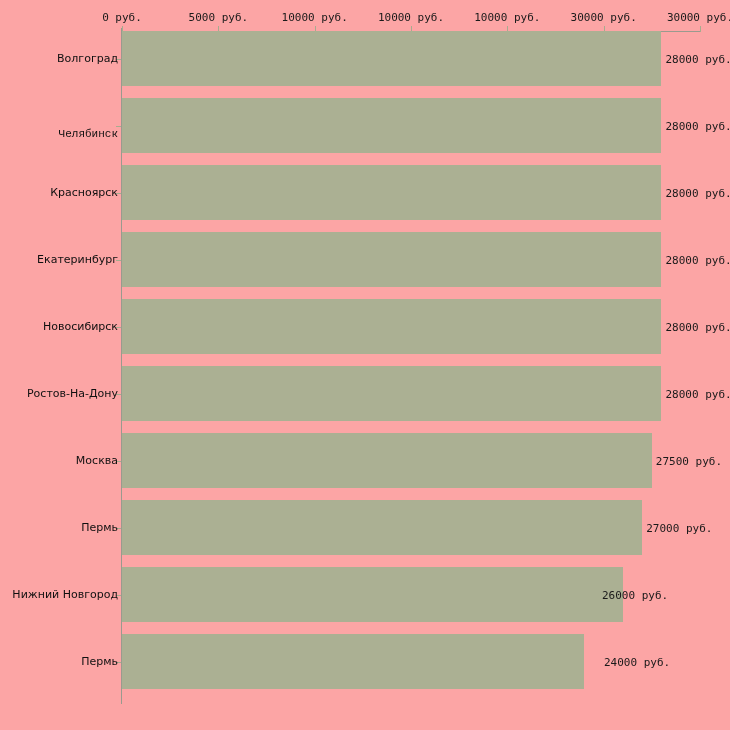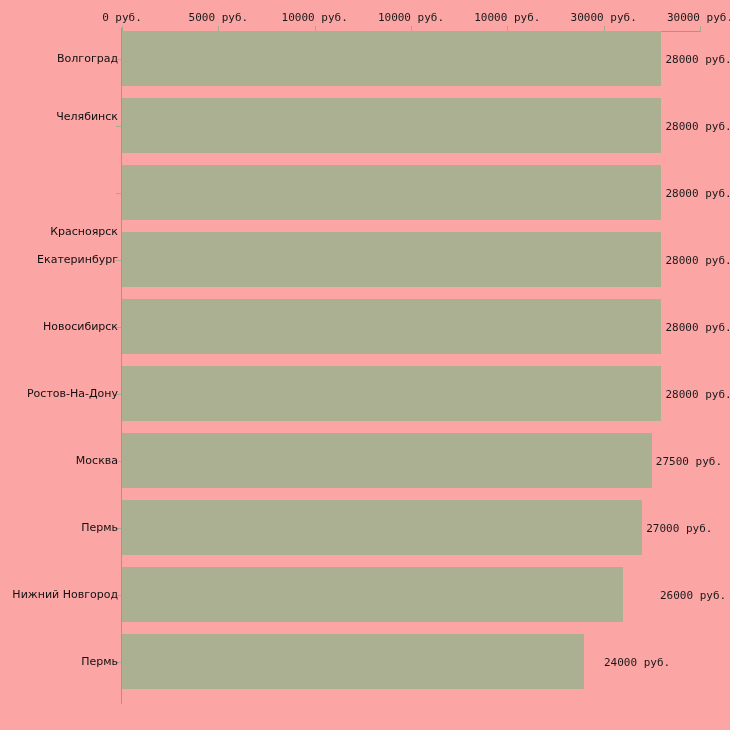--- a/index.html
+++ b/index.html
@@ -121,25 +121,25 @@
   <div class="x-axis-line"></div>
   <div class="y-axis-line"></div>
 
   <div id="bars-layer">
       <div class="bar" title="Волгоград: 28000 руб." style="top: 31px; width: 539.467px; background: rgb(171, 176, 147);"></div>
       <div class="y-tick" style="top: 59px;"></div>
       <div class="cat-label" style="top: 51.5px;">Волгоград</div>
       <div class="bar-value" style="left: 665.467px; top: 52.5px;">28000 руб.</div>
       <div class="bar" title="Челябинск: 28000 руб." style="top: 98px; width: 539.467px; background: rgb(171, 176, 147);"></div>
       <div class="y-tick" style="top: 126px;"></div>
-      <div class="cat-label" style="top: 110px;">Челябинск</div>
+      <div class="cat-label" style="top: 128px; font-family: Liberation Mono, monospace;">Челябинск</div>
       <div class="bar-value" style="left: 665.467px; top: 119.5px;">28000 руб.</div>
       <div class="bar" title="Красноярск: 28000 руб." style="top: 165px; width: 539.467px; background: rgb(171, 176, 147);"></div>
       <div class="y-tick" style="top: 193px;"></div>
-      <div class="cat-label" style="top: 185.5px; margin-top: 39px;">Красноярск</div>
+      <div class="cat-label" style="top: 185.5px;">Красноярск</div>
       <div class="bar-value" style="left: 665.467px; top: 186.5px;">28000 руб.</div>
       <div class="bar" title="Екатеринбург: 28000 руб." style="top: 232px; width: 539.467px; background: rgb(171, 176, 147);"></div>
       <div class="y-tick" style="top: 260px;"></div>
       <div class="cat-label" style="top: 252.5px;">Екатеринбург</div>
       <div class="bar-value" style="left: 665.467px; top: 253.5px;">28000 руб.</div>
       <div class="bar" title="Новосибирск: 28000 руб." style="top: 299px; width: 539.467px; background: rgb(171, 176, 147);"></div>
       <div class="y-tick" style="top: 327px;"></div>
       <div class="cat-label" style="top: 319.5px;">Новосибирск</div>
       <div class="bar-value" style="left: 665.467px; top: 320.5px;">28000 руб.</div>
       <div class="bar" title="Ростов-На-Дону: 28000 руб." style="top: 366px; width: 539.467px; background: rgb(171, 176, 147);"></div>
@@ -150,20 +150,20 @@
       <div class="y-tick" style="top: 461px;"></div>
       <div class="cat-label" style="top: 453.5px;">Москва</div>
       <div class="bar-value" style="left: 655.833px; top: 454.5px;">27500 руб.</div>
       <div class="bar" title="Пермь: 27000 руб." style="top: 500px; width: 520.2px; background: rgb(171, 176, 147);"></div>
       <div class="y-tick" style="top: 528px;"></div>
       <div class="cat-label" style="top: 520.5px;">Пермь</div>
       <div class="bar-value" style="left: 646.2px; top: 521.5px;">27000 руб.</div>
       <div class="bar" title="Нижний Новгород: 26000 руб." style="top: 567px; width: 500.933px; background: rgb(171, 176, 147);"></div>
       <div class="y-tick" style="top: 595px;"></div>
       <div class="cat-label" style="top: 587.5px;">Нижний Новгород</div>
-      <div class="bar-value" style="left: 660px; top: 588.5px;">26000 руб.</div>
+      <div class="bar-value" style="left: 602px; top: 588.5px;">26000 руб.</div>
       <div class="bar" title="Москва: 24000 руб." style="top: 634px; width: 462.4px; background: rgb(171, 176, 147);"></div>
       <div class="y-tick" style="top: 662px;"></div>
       <div class="cat-label" style="top: 654.5px;">Пермь</div>
       <div class="bar-value" style="left: 604px; top: 655.5px;">24000 руб.</div>
     </div>
 
 </div>
 
 </body></html>

